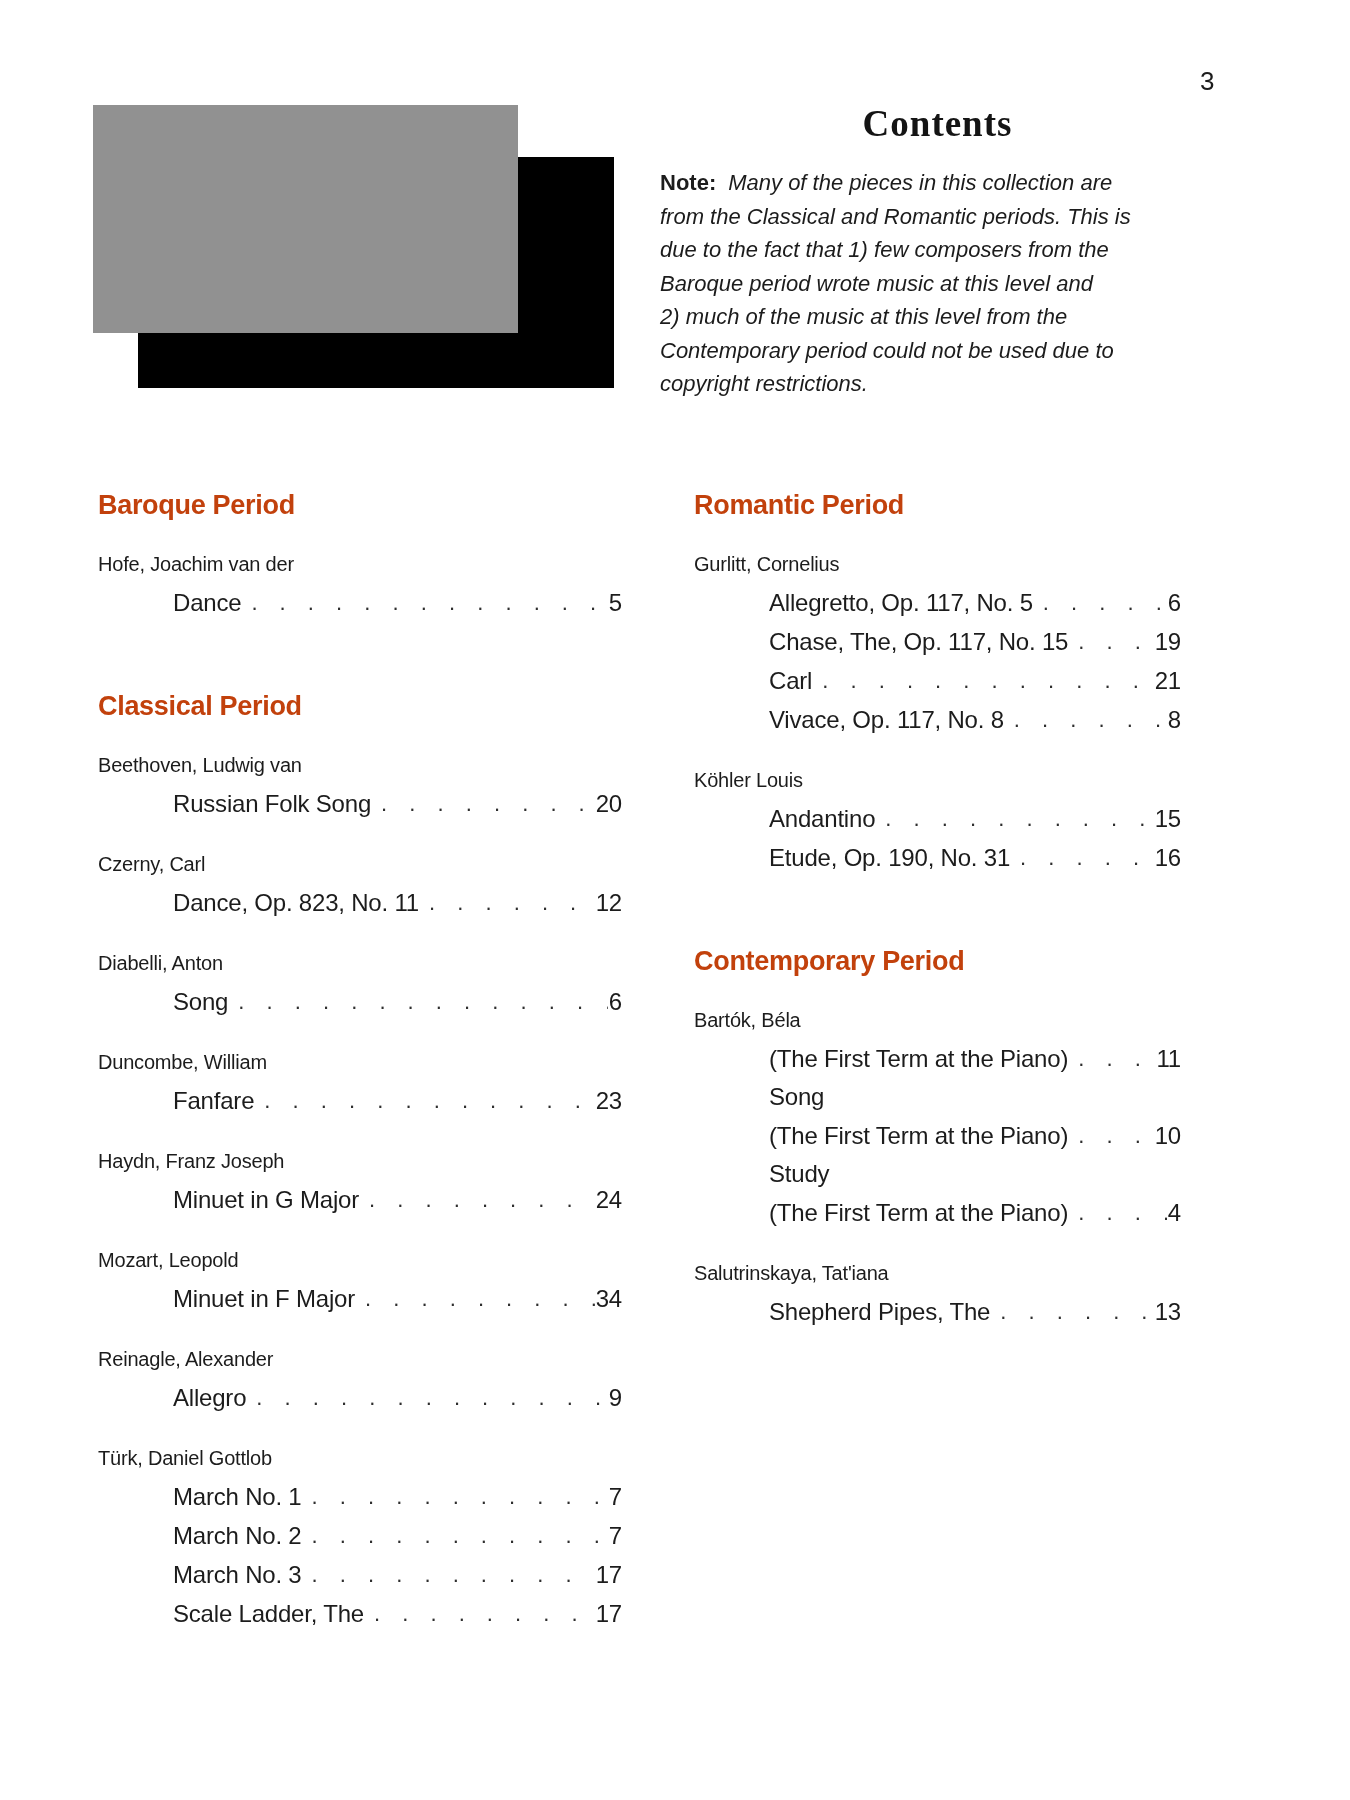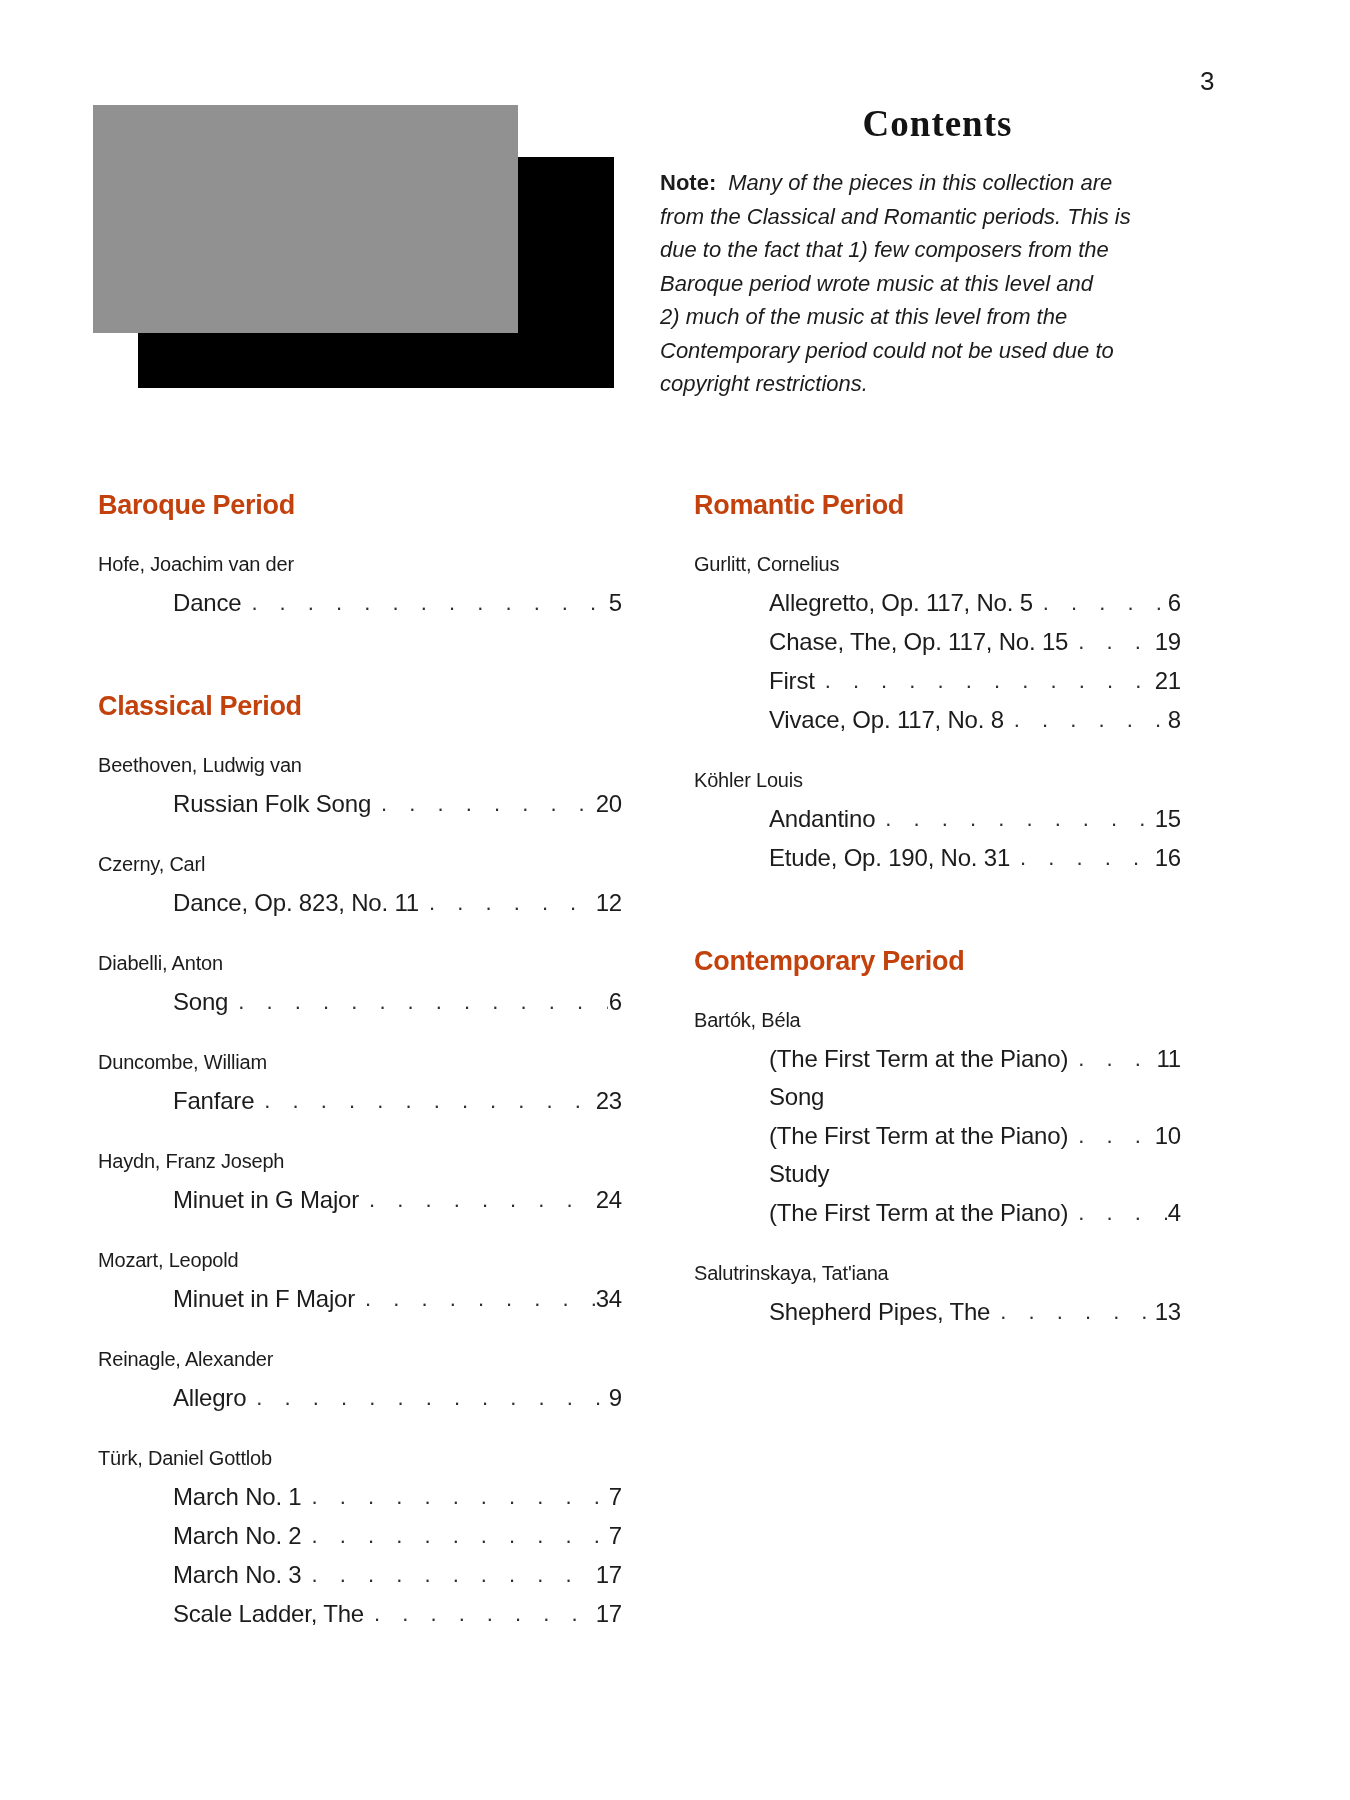--- a/index.html
+++ b/index.html
@@ -225,21 +225,21 @@
             <span class="piece-title">Allegretto, Op. 117, No. 5</span>
             <span class="dots"></span>
             <span class="piece-page">6</span>
           </div>
           <div class="piece-line">
             <span class="piece-title">Chase, The, Op. 117, No. 15</span>
             <span class="dots"></span>
             <span class="piece-page">19</span>
           </div>
           <div class="piece-line">
-            <span class="piece-title">First</span>
+            <span class="piece-title">Carl</span>
             <span class="dots"></span>
             <span class="piece-page">21</span>
           </div>
           <div class="piece-line">
             <span class="piece-title">Vivace, Op. 117, No. 8</span>
             <span class="dots"></span>
             <span class="piece-page">8</span>
           </div>
         </div>
         <div class="composer">

